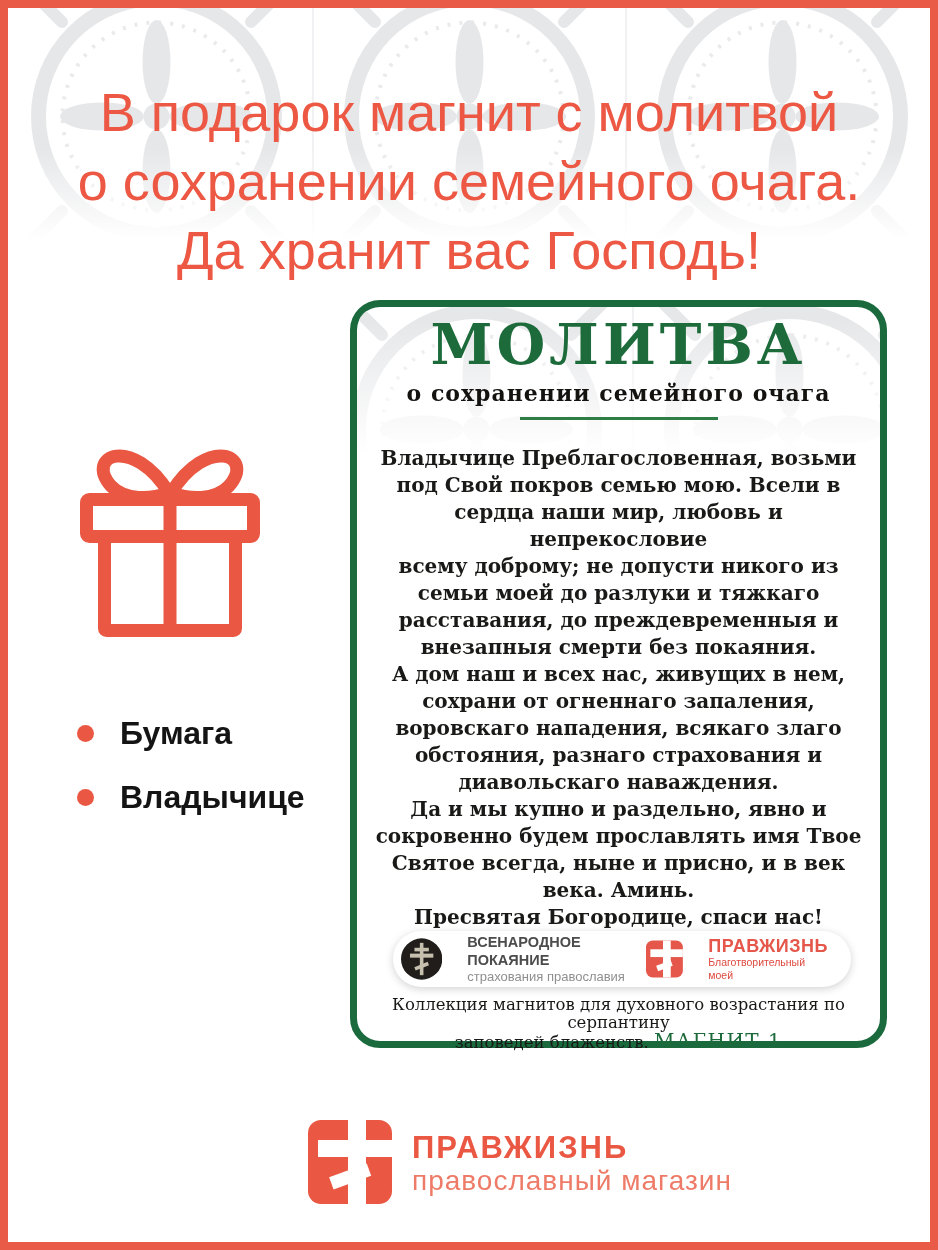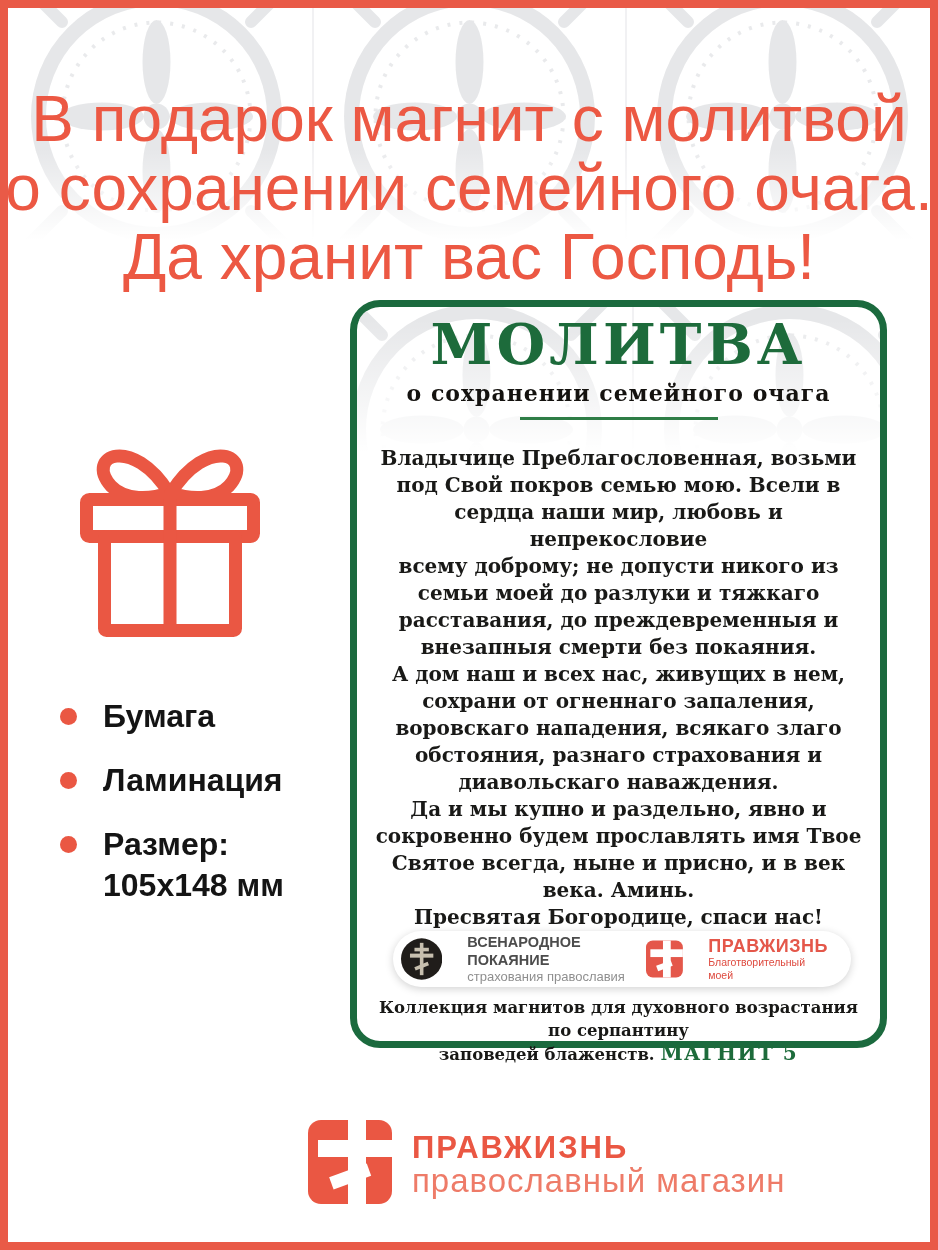--- a/index.html
+++ b/index.html
@@ -7,25 +7,25 @@
     position:relative;width:938px;height:1250px;background:#ffffff;
     overflow:hidden;font-family:"Liberation Sans",sans-serif;
   }
   .frame{position:absolute;inset:0;border:8px solid #e95a47;z-index:60;pointer-events:none;}
 
   
   .header-pattern{position:absolute;top:0;left:0;z-index:0;}
   .header-fade{position:absolute;top:148px;left:0;width:938px;height:100px;z-index:1;
     background:linear-gradient(to bottom,rgba(255,255,255,0),#ffffff 92%);}
   .headline{position:absolute;top:42px;left:0;width:100%;z-index:2;text-align:center;
-    font-size:64px;line-height:69px;font-weight:400;color:#ec5843;white-space:pre-line;}
+    font-size:54px;line-height:69px;font-weight:400;color:#ec5843;white-space:pre-line;}
 
   
   .gift{position:absolute;left:78px;top:432px;z-index:2;}
-  .features{position:absolute;left:60px;top:696px;z-index:2;list-style:none;margin:0;padding:0;}
+  .features{position:absolute;left:60px;top:696px;z-index:2;list-style:none;margin:17px;padding:0;}
   .feature-item{display:flex;gap:26px;margin-bottom:23px;font-size:32px;font-weight:bold;
     color:#141414;line-height:41px;}
   .bullet{width:17px;height:17px;border-radius:50%;background:#ea5743;margin-top:12px;flex:0 0 17px;}
   .feature-label{white-space:pre-line;}
 
   
   .card{position:absolute;left:350px;top:300px;width:537px;height:748px;z-index:2;
     background:#fff;border:7px solid #1b6a3e;border-radius:30px;box-sizing:border-box;
     text-align:center;}
   .card-pattern-wrap{position:absolute;top:0;left:0;right:0;height:152px;
@@ -43,28 +43,28 @@
   .partners{position:absolute;left:36px;top:624px;width:458px;height:56px;background:#fff;
     border-radius:28px;box-shadow:0 2px 8px rgba(0,0,0,.18);display:flex;align-items:center;
     justify-content:space-between;padding:0 22px 0 8px;box-sizing:border-box;text-align:left;}
   .partner{display:flex;align-items:center;gap:25px;justify-content:space-between;}
   .p-title1{font-size:14.5px;font-weight:bold;color:#4c4c4c;line-height:18px;}
   .p-sub1{font-size:13px;color:#8f8f8f;line-height:16px;}
   .p-title2{font-size:18px;font-weight:bold;color:#e4574a;letter-spacing:.5px;line-height:20px;}
   .p-sub2{font-size:10.5px;color:#de4a3f;line-height:13px;}
 
   .collection{position:absolute;left:12px;right:12px;top:689px;font-family:"DejaVu Serif",serif;
-    font-weight:bold;font-size:16.5px;line-height:23px;color:#181816;}
+    font-weight:normal;font-size:16.5px;line-height:18px;color:#181816;}
   .collection .lead{white-space:pre-line;}
   .magnet-badge{color:#1d6b3b;font-size:20px;letter-spacing:1.5px;}
 
   
   .footer{position:absolute;left:308px;top:1120px;z-index:2;display:flex;align-items:center;gap:20px;}
   .brand{font-size:31px;font-weight:bold;color:#ea5743;letter-spacing:2px;line-height:36px;}
-  .tagline{font-size:33px;color:#ee7b68;letter-spacing:1px;margin-top:1px;line-height:28px;}
+  .tagline{font-size:28px;color:#ee7b68;letter-spacing:1px;margin-top:1px;line-height:28px;}
 </style>
 </head>
 <body>
 
 <div class="canvas">
 
   <svg class="header-pattern" width="938" height="248" opacity="0.9">
     <defs>
       <pattern id="orn1" width="313" height="313" patternUnits="userSpaceOnUse" patternTransform="translate(0,-40)">
         <rect width="313" height="313" fill="none" stroke="#f0f0f2" stroke-width="2"></rect>
@@ -109,26 +109,21 @@
     </g>
   </svg>
 
   <ul class="features">
     <li class="feature-item">
       <span class="bullet"></span>
       <span class="feature-label">Бумага</span>
     </li>
     <li class="feature-item">
       <span class="bullet"></span>
-      <span class="feature-label">Ламинация</span>
-    </li>
-    <li class="feature-item">
-      <span class="bullet"></span>
-      <span class="feature-label">Размер:
-105x148 мм</span>
+      <span class="feature-label">Владычице</span>
     </li>
   </ul>
 
   <div class="card">
     <div class="card-pattern-wrap">
       <svg width="523" height="152" opacity="0.9">
         <defs>
           <pattern id="orn2" width="313" height="313" patternUnits="userSpaceOnUse" patternTransform="translate(-37,-34)">
             <rect width="313" height="313" fill="none" stroke="#f0f0f2" stroke-width="2"></rect>
             <circle cx="156.5" cy="156.5" r="118" fill="none" stroke="#e4e5e7" stroke-width="15"></circle>
@@ -208,21 +203,21 @@
         <div>
           <div class="p-title2">ПРАВЖИЗНЬ</div>
           <div class="p-sub2">Благотворительный моей</div>
         </div>
       </div>
     </div>
 
     <div class="collection">
       <span class="lead">Коллекция магнитов для духовного возрастания по серпантину
 заповедей блаженств.</span>
-      <span class="magnet-badge">МАГНИТ 5</span>
+      <span class="magnet-badge">МАГНИТ 1</span>
     </div>
   </div>
 
   <div class="footer">
     <svg width="84" height="84" viewBox="0 0 84 84">
       <rect width="84" height="84" rx="13" fill="#ea5743"></rect>
       <g fill="#ffffff">
         <rect x="10" y="20" width="74" height="17"></rect>
         <rect x="40" y="0" width="18" height="84"></rect>
         <rect x="22" y="50" width="40" height="13" transform="rotate(-20 42 56)"></rect>

